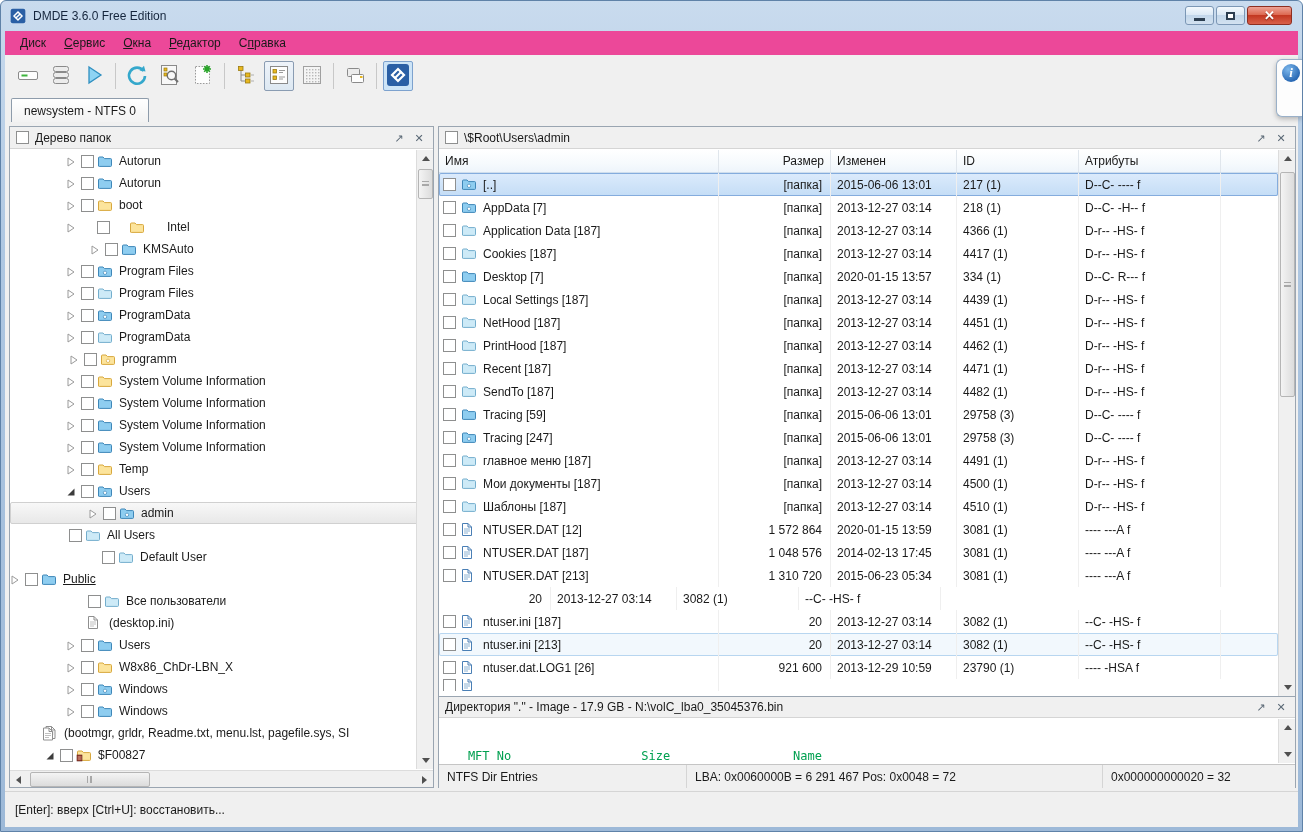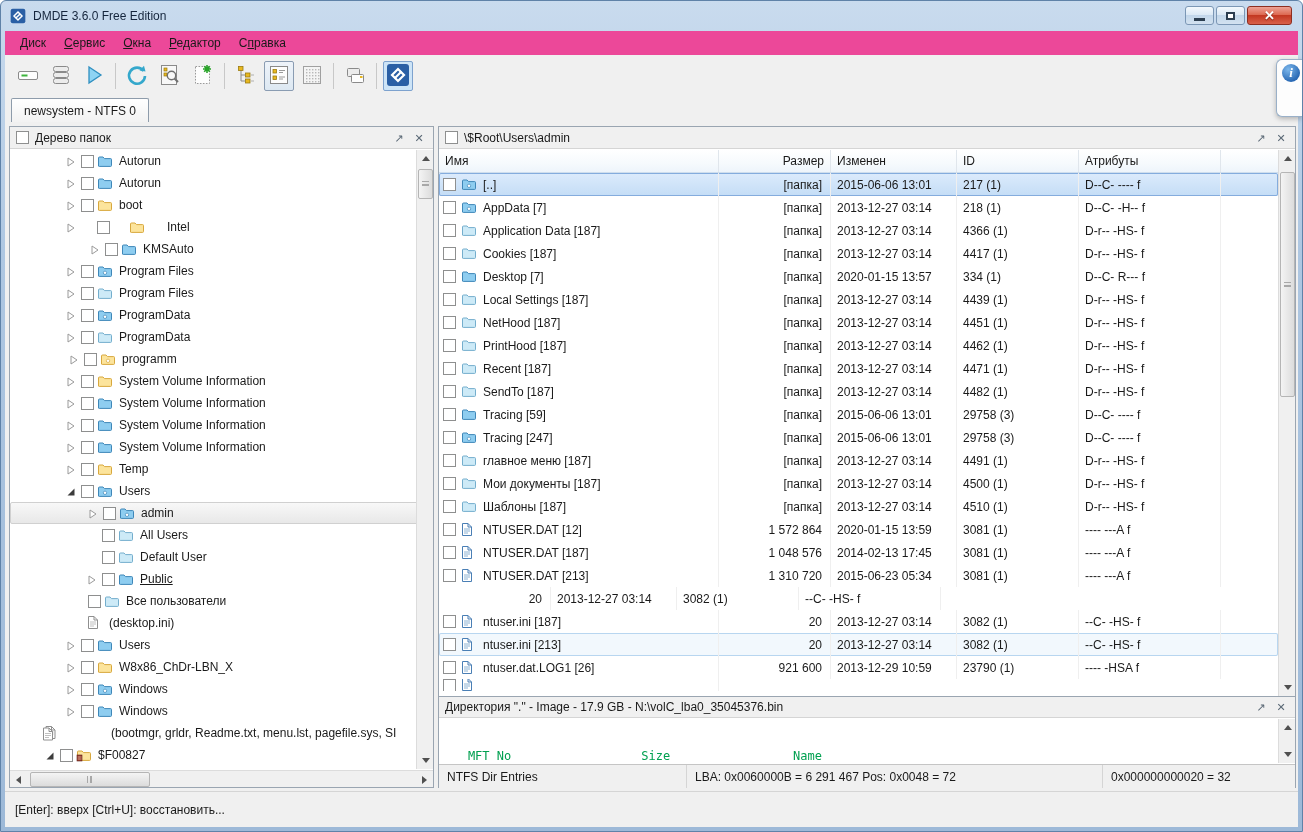--- a/index.html
+++ b/index.html
@@ -502,41 +502,41 @@
                 </svg></span>
               <span class="cb"></span>
               <span class="ficon">
                 <svg width="16" height="13" viewBox="0 0 16 13">
                   <path d="M1.5 11 V3 Q1.5 2 2.5 2 H6 L7.5 3.6 H13.6 Q14.5 3.6 14.5 4.5 V10.5 Q14.5 11.4 13.6 11.4 H2.3 Q1.5 11.4 1.5 11 Z" fill="#8ecdf0" stroke="#3f87b8" stroke-width="1"></path>
                   <circle cx="8" cy="7.8" r="1.7" fill="#fff" stroke="#3f87b8" stroke-width=".7"></circle>
                 </svg>
               </span>
               <span class="tlabel">admin</span>
             </div>
+            <div class="trow" style="padding-left: 44px;">
+              <span class="exp"></span>
+              <span class="cb"></span>
+              <span class="ficon">
+                <svg width="16" height="13" viewBox="0 0 16 13">
+                  <path d="M1.5 11 V3 Q1.5 2 2.5 2 H6 L7.5 3.6 H13.6 Q14.5 3.6 14.5 4.5 V10.5 Q14.5 11.4 13.6 11.4 H2.3 Q1.5 11.4 1.5 11 Z" fill="#cdeaf7" stroke="#74aecd" stroke-width="1"></path>
+                </svg>
+              </span>
+              <span class="tlabel">All Users</span>
+            </div>
             <div class="trow" style="padding-left: 77px;">
               <span class="exp"></span>
               <span class="cb"></span>
               <span class="ficon">
                 <svg width="16" height="13" viewBox="0 0 16 13">
                   <path d="M1.5 11 V3 Q1.5 2 2.5 2 H6 L7.5 3.6 H13.6 Q14.5 3.6 14.5 4.5 V10.5 Q14.5 11.4 13.6 11.4 H2.3 Q1.5 11.4 1.5 11 Z" fill="#cdeaf7" stroke="#74aecd" stroke-width="1"></path>
                 </svg>
               </span>
-              <span class="tlabel">All Users</span>
-            </div>
-            <div class="trow" style="padding-left: 77px;">
-              <span class="exp"></span>
-              <span class="cb"></span>
-              <span class="ficon">
-                <svg width="16" height="13" viewBox="0 0 16 13">
-                  <path d="M1.5 11 V3 Q1.5 2 2.5 2 H6 L7.5 3.6 H13.6 Q14.5 3.6 14.5 4.5 V10.5 Q14.5 11.4 13.6 11.4 H2.3 Q1.5 11.4 1.5 11 Z" fill="#cdeaf7" stroke="#74aecd" stroke-width="1"></path>
-                </svg>
-              </span>
               <span class="tlabel">Default User</span>
             </div>
-            <div class="trow" style="padding-left: 77px; text-decoration: underline;">
+            <div class="trow" style=" text-decoration: underline;">
               <span class="exp"><svg width="10" height="10" viewBox="0 0 10 10">
                   <path d="M2 1 L8 5 L2 9 Z" fill="#fff" stroke="#9a9a9a"></path>
                 </svg></span>
               <span class="cb"></span>
               <span class="ficon">
                 <svg width="16" height="13" viewBox="0 0 16 13">
                   <path d="M1.5 11 V3 Q1.5 2 2.5 2 H6 L7.5 3.6 H13.6 Q14.5 3.6 14.5 4.5 V10.5 Q14.5 11.4 13.6 11.4 H2.3 Q1.5 11.4 1.5 11 Z" fill="#8ecdf0" stroke="#3f87b8" stroke-width="1"></path>
                 </svg>
               </span>
               <span class="tlabel">Public</span>
@@ -603,21 +603,21 @@
                   <path d="M2 1 L8 5 L2 9 Z" fill="#fff" stroke="#9a9a9a"></path>
                 </svg></span>
               <span class="cb"></span>
               <span class="ficon">
                 <svg width="16" height="13" viewBox="0 0 16 13">
                   <path d="M1.5 11 V3 Q1.5 2 2.5 2 H6 L7.5 3.6 H13.6 Q14.5 3.6 14.5 4.5 V10.5 Q14.5 11.4 13.6 11.4 H2.3 Q1.5 11.4 1.5 11 Z" fill="#8ecdf0" stroke="#3f87b8" stroke-width="1"></path>
                 </svg>
               </span>
               <span class="tlabel">Windows</span>
             </div>
-            <div class="trow" style="padding-left: 32px; gap: 47px;">
+            <div class="trow" style="padding-left: 32px;">
               <span class="ficon">
                 <svg width="15" height="15" viewBox="0 0 15 15">
                   <path d="M4 0.5 H9.5 L13 4 V12.5 H4 Z" fill="#fff" stroke="#8f8f8f"></path>
                   <path d="M9.5 0.5 V4 H13" fill="none" stroke="#8f8f8f"></path>
                   <path d="M5.5 6 H11.5 M5.5 8 H11.5 M5.5 10 H9.5" stroke="#b0b0b0" stroke-width=".8"></path>
                   <path d="M1.5 2 H7 L10.5 5.5 V14 H1.5 Z" fill="#fff" stroke="#8f8f8f"></path>
                   <path d="M7 2 V5.5 H10.5" fill="none" stroke="#8f8f8f"></path>
                   <path d="M3 7.5 H9 M3 9.5 H9 M3 11.5 H7" stroke="#b0b0b0" stroke-width=".8"></path>
                 </svg>
               </span>

